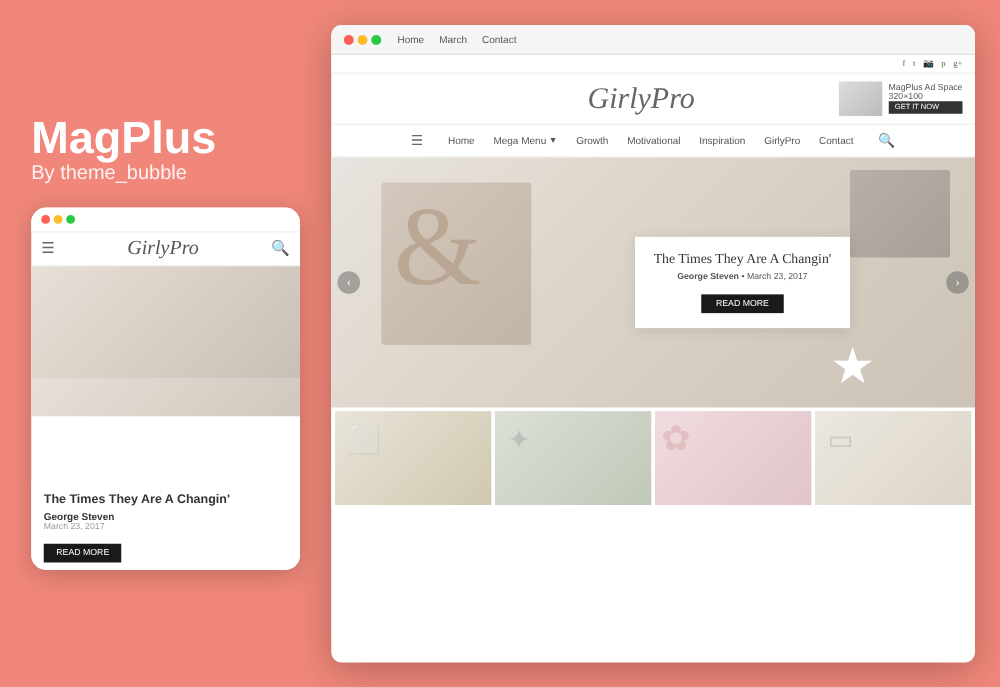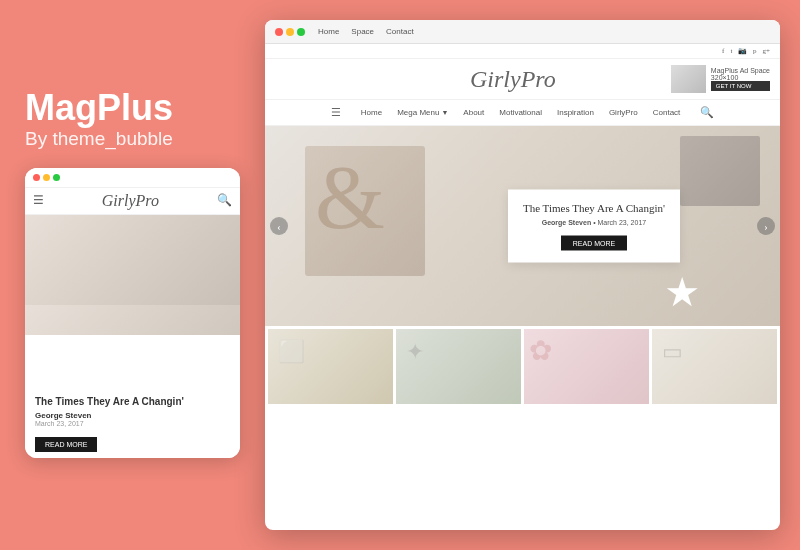--- a/index.html
+++ b/index.html
@@ -30,21 +30,21 @@
       color: white;
     }
     .left-panel .brand-subtitle {
       font-size: 22px;
       font-weight: 300;
       font-family: sans-serif;
       color: white;
       margin-bottom: 8px;
     }
     .left-panel .by-line {
-      font-size: 19px;
+      font-size: 16px;
       font-family: sans-serif;
       color: rgba(255,255,255,0.9);
       margin-bottom: 18px;
     }
 
     
     .mobile-mockup {
       width: 215px;
       height: 290px;
       background: white;
@@ -388,21 +388,21 @@
 <div class="desktop-mockup">
 
   <div class="desktop-top-bar">
     <div class="mobile-dots">
       <div class="desktop-dot" style="background:#ff5f57;"></div>
       <div class="desktop-dot" style="background:#ffbd2e;"></div>
       <div class="desktop-dot" style="background:#28ca41;"></div>
     </div>
     <div class="desktop-nav-links">
       <span>Home</span>
-      <span>Space</span>
+      <span>March</span>
       <span>Contact</span>
     </div>
   </div>
 
   <div class="desktop-social-bar">
     <span style="color:#666;">f</span>
     <span style="color:#666;">t</span>
     <span style="color:#666;">📷</span>
     <span style="color:#666;">p</span>
     <span style="color:#666;">g+</span>
@@ -422,21 +422,21 @@
       </div>
     </div>
   </div>
 
   <div class="desktop-main-nav">
     <span style="font-size:11px;color:#666;margin-right:5px;">☰</span>
     <span>Home</span>
     <span class="nav-item-with-arrow">
       Mega Menu <span style="font-size:7px;">▼</span>
     </span>
-    <span>About</span>
+    <span>Growth</span>
     <span>Motivational</span>
     <span>Inspiration</span>
     <span>GirlyPro</span>
     <span>Contact</span>
     <span style="font-size:11px;color:#666;margin-left:5px;">🔍</span>
   </div>
 
   <div class="desktop-hero">
     <div class="hero-bg-shape"></div>
     <div class="hero-ampersand">&amp;</div>

